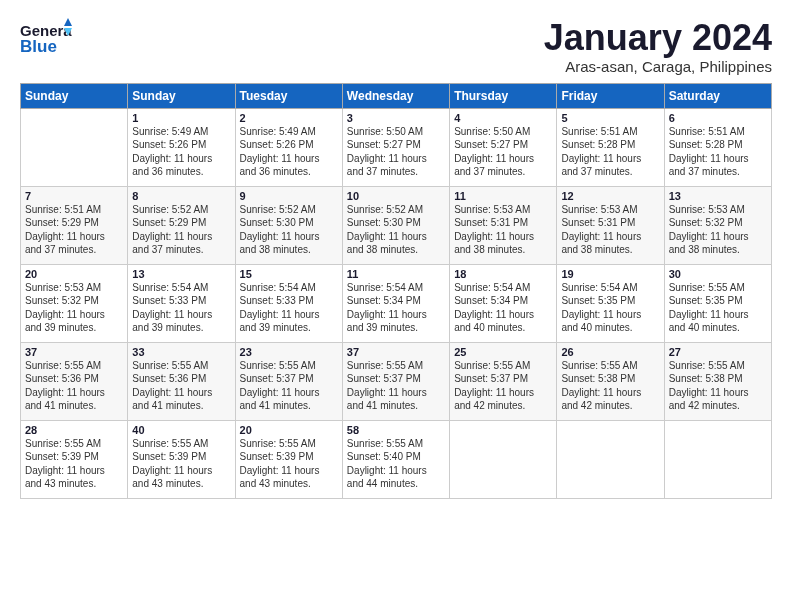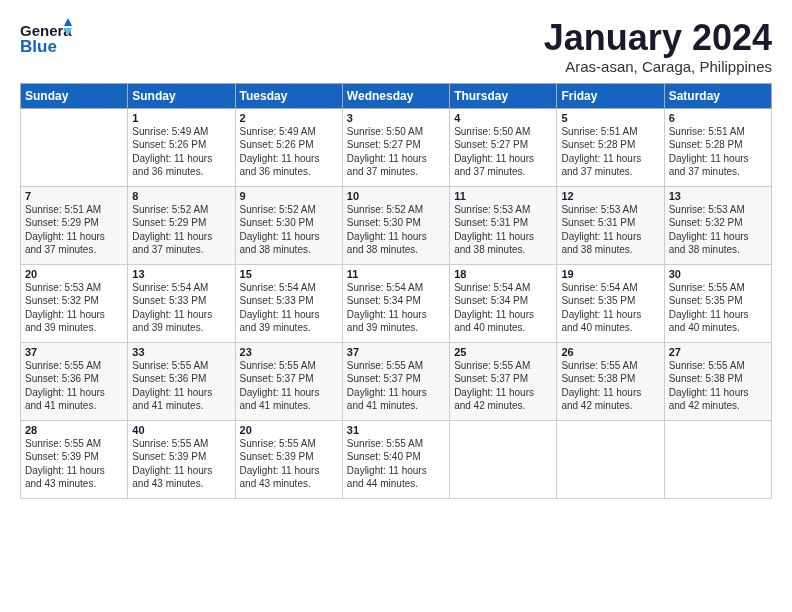--- a/index.html
+++ b/index.html
@@ -328,21 +328,21 @@
 and 43 minutes.</div>
           </td>
           <td>
             <span class="day-num">20</span>
             <div class="day-info" style="white-space: pre-line;">Sunrise: 5:55 AM
 Sunset: 5:39 PM
 Daylight: 11 hours
 and 43 minutes.</div>
           </td>
           <td>
-            <span class="day-num">31</span>
+            <span class="day-num">58</span>
             <div class="day-info" style="white-space: pre-line;">Sunrise: 5:55 AM
 Sunset: 5:40 PM
 Daylight: 11 hours
 and 44 minutes.</div>
           </td>
           <td></td>
           <td></td>
           <td></td>
         </tr>
       </tbody>

